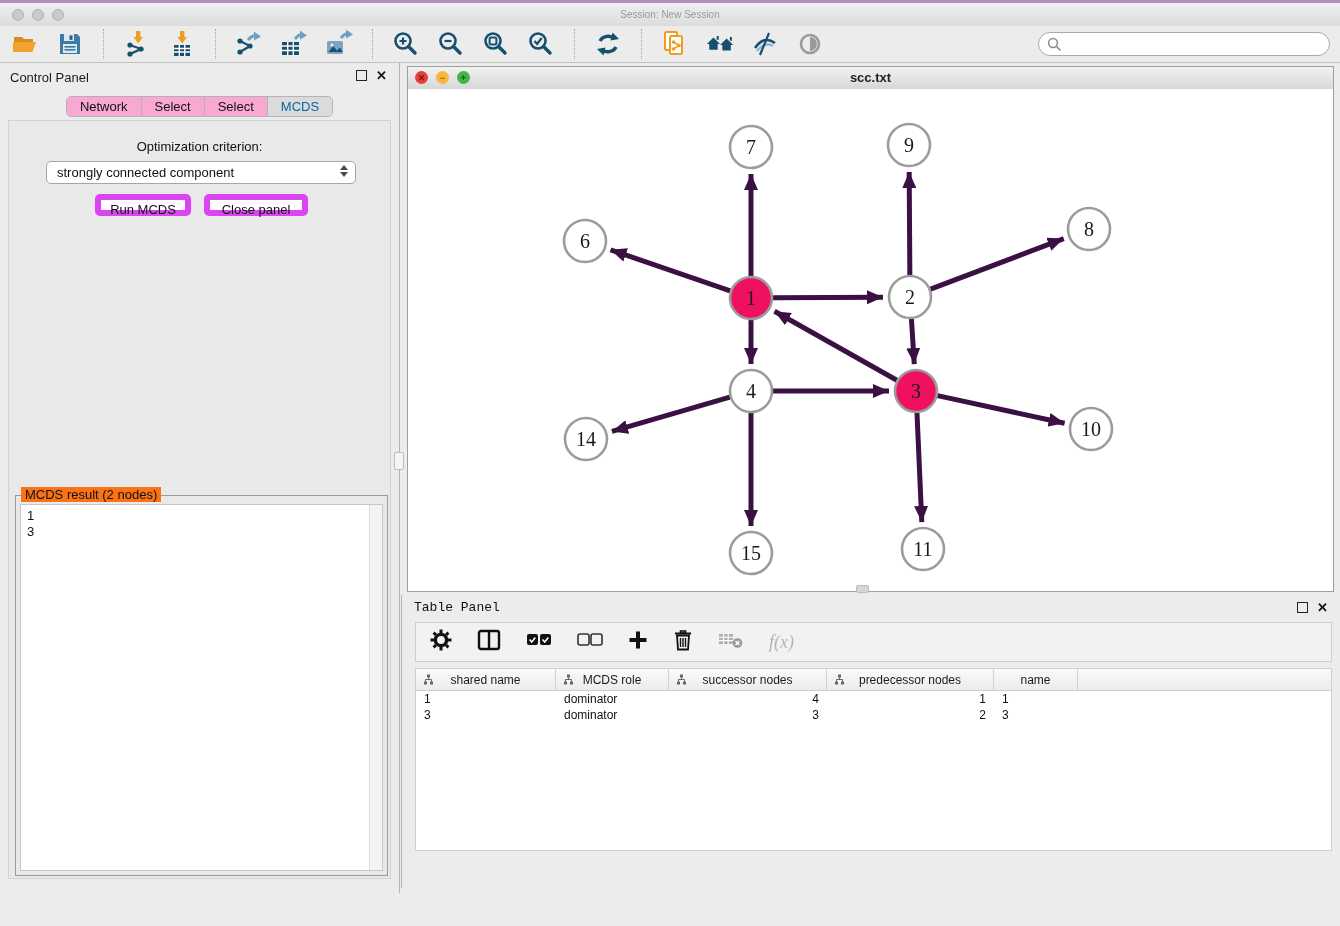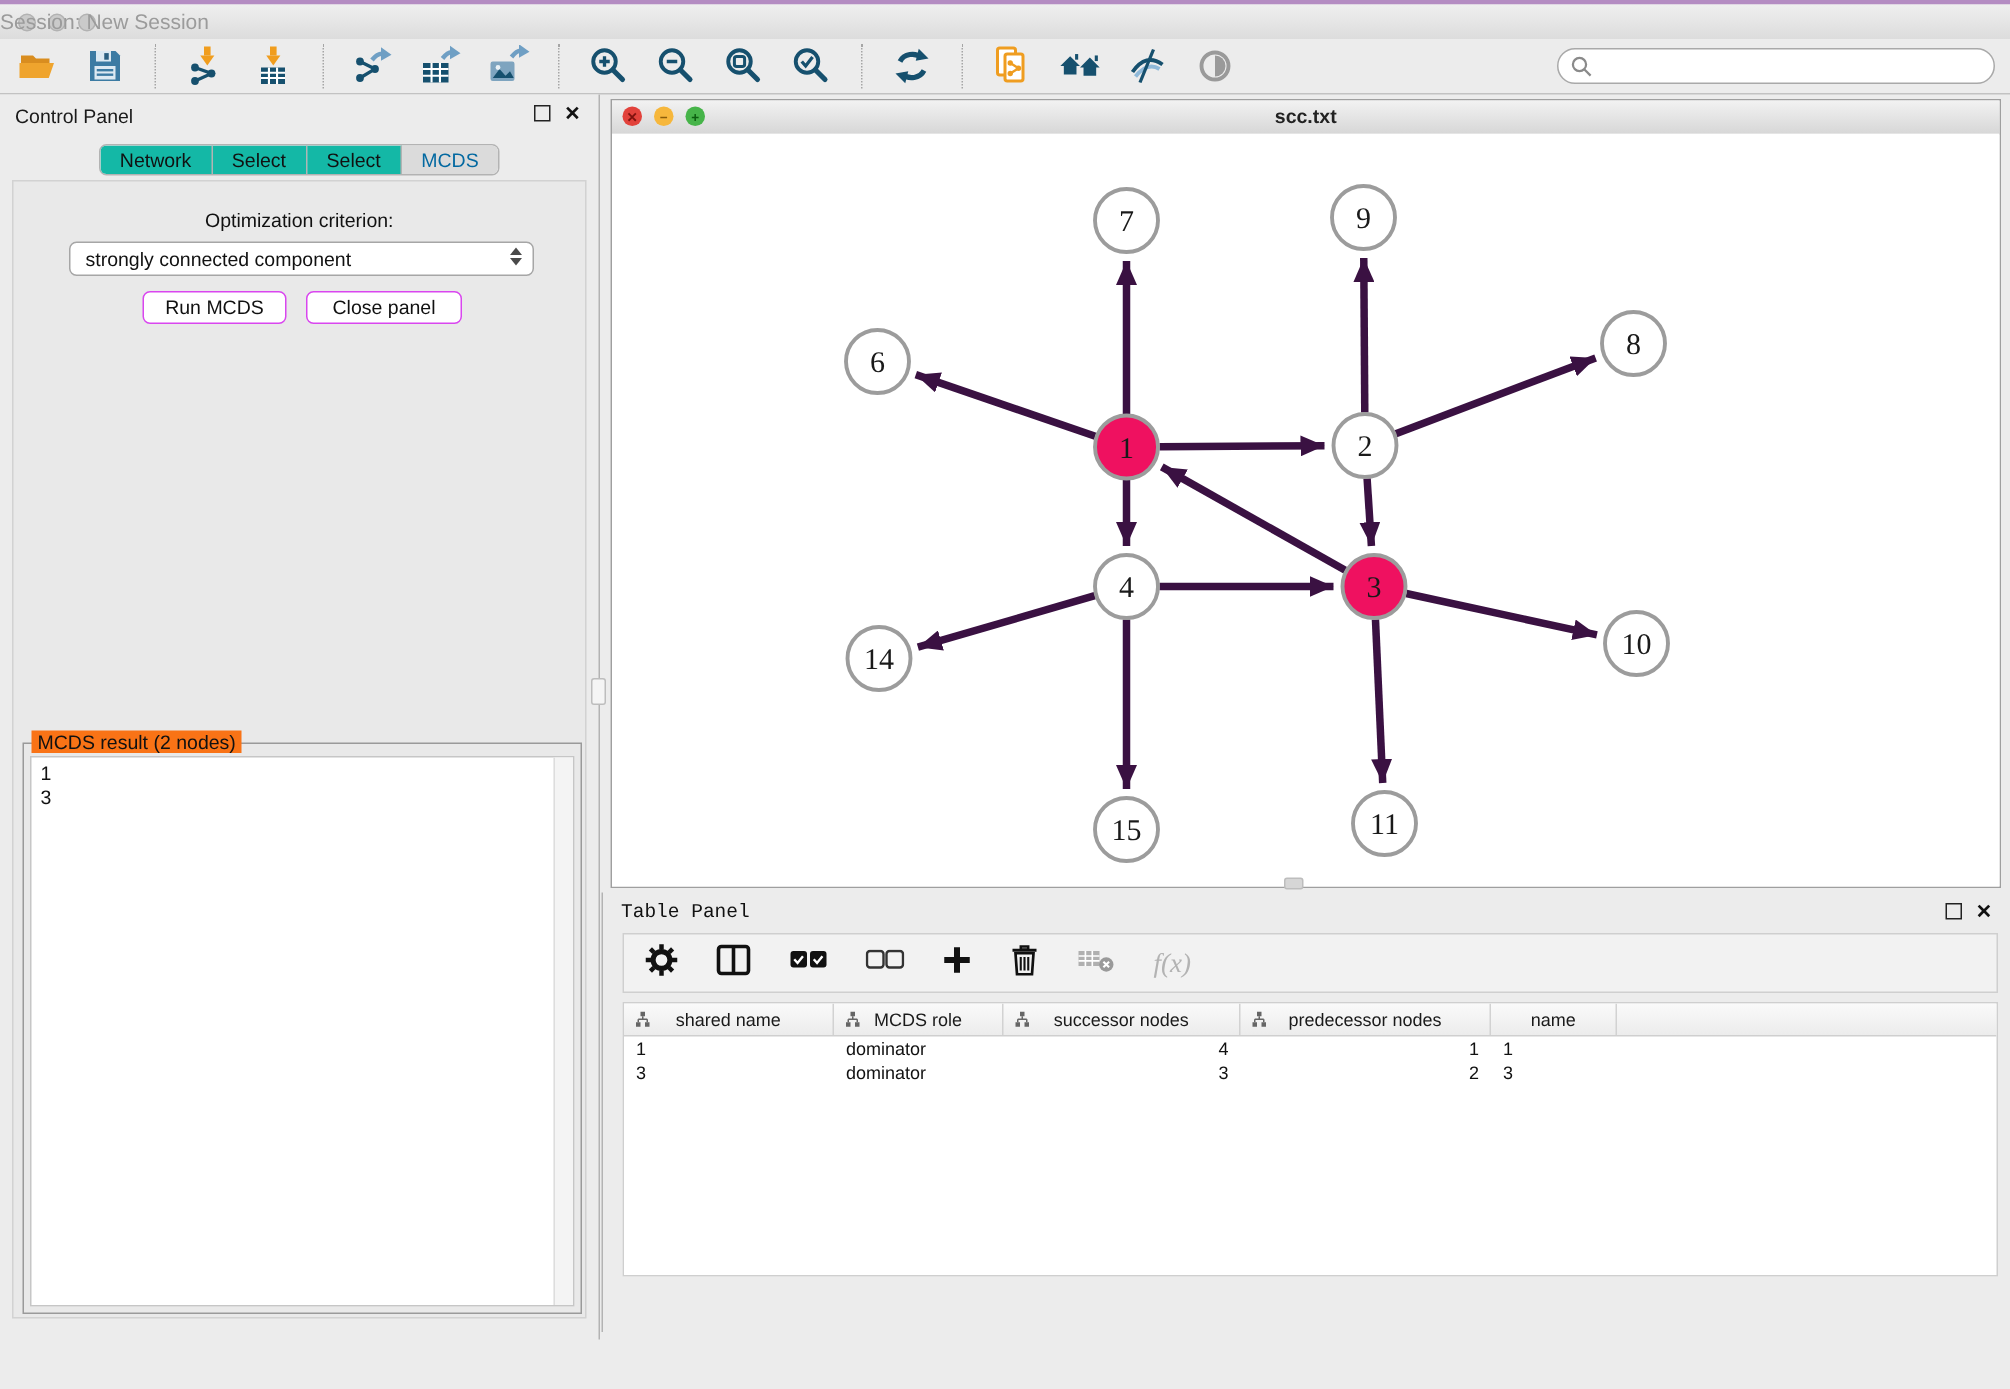--- a/index.html
+++ b/index.html
@@ -2,45 +2,45 @@
 <html><head>
 <meta charset="utf-8">
 <style>
   html,body{margin:0;padding:0;}
   #root{position:relative;width:1340px;height:926px;background:#ececec;font-family:"Liberation Sans",sans-serif;overflow:hidden;color:#111;}
   
   #topstrip{position:absolute;left:0;top:0;width:1340px;height:3px;background:#b48cc2;}
   #titlebar{position:absolute;left:0;top:3px;width:1340px;height:23px;background:linear-gradient(#efefef,#dcdcdc);border-bottom:1px solid #bdbdbd;}
   #titlebar .lights{position:absolute;left:12px;top:6px;display:flex;gap:8px;}
   #titlebar .lightdot{width:12px;height:12px;border-radius:50%;background:#cacaca;border:1px solid #b2b2b2;box-sizing:border-box;}
-  #titlebar .wtitle{position:absolute;left:0;right:0;top:0;height:23px;line-height:23px;font-size:14px;color:#9b9b9b;}
+  #titlebar .wtitle{position:absolute;left:0;right:0;top:0;height:23px;line-height:23px;text-align:center;font-size:10px;color:#9b9b9b;}
   
   #maintoolbar{position:absolute;left:0;top:26px;width:1340px;height:37px;background:#ececec;border-bottom:1px solid #c2c2c2;display:flex;align-items:center;padding-left:10px;box-sizing:border-box;gap:15px;}
   .tbsep{width:0;height:30px;border-left:1px dotted #a5a5a5;margin:0 3px;}
   .tbico{display:flex;align-items:center;justify-content:center;width:30px;height:30px;}
   #searchbox{position:absolute;right:10px;top:6px;width:292px;height:24px;background:#fff;border:1px solid #a9a9a9;border-radius:12px;display:flex;align-items:center;padding-left:8px;box-sizing:border-box;}
   #searchbox input{border:none;outline:none;background:transparent;font-size:13px;width:250px;margin-left:5px;font-family:"Liberation Sans",sans-serif;}
   
   #controlpanel{position:absolute;left:0;top:63px;width:400px;height:830px;background:#ececec;border-right:1px solid #b3b3b3;box-sizing:border-box;}
   #controlpanel .phead{position:absolute;left:10px;top:7px;font-size:13px;color:#1a1a1a;}
   .panelbtns{position:absolute;right:12px;top:6px;display:flex;gap:9px;align-items:center;}
   .floaticon{width:9px;height:9px;border:1.6px solid #222;display:inline-block;}
   .closeicon{font-size:13px;font-weight:bold;color:#111;line-height:13px;}
   .seg{display:inline-flex;border:1px solid #b3b3b3;border-radius:5px;overflow:hidden;background:#fff;}
-  .seg .s{padding:2px 13px;font-size:13px;border-right:1px solid #b3b3b3;background:#14b8a6;color:#111;white-space:nowrap;}
+  .seg .s{padding:2px 13px;font-size:13px;border-right:1px solid #b3b3b3;background:#f9a8d4;color:#111;white-space:nowrap;}
   .seg .s:last-child{border-right:none;}
   .seg .s.active{background:#dbdbdb;color:#0369a1;}
   #cp-tabs{position:absolute;left:0;right:0;top:33px;display:flex;justify-content:center;}
   #cp-content{position:absolute;left:8px;right:8px;top:57px;bottom:14px;background:#e9e9e9;border:1px solid #d2d2d2;}
   #opt-label{position:absolute;left:0;right:0;top:18px;text-align:center;font-size:13px;}
   #opt-dd{position:absolute;left:37px;top:40px;width:310px;height:23px;background:#fff;border:1px solid #a6a6a6;border-radius:5px;font-size:13px;line-height:21px;padding-left:10px;box-sizing:border-box;}
   #opt-dd .stepper{position:absolute;right:7px;top:3px;display:flex;flex-direction:column;gap:2px;}
   .tri-up{width:0;height:0;border-left:4px solid transparent;border-right:4px solid transparent;border-bottom:5px solid #4a4a4a;}
   .tri-down{width:0;height:0;border-left:4px solid transparent;border-right:4px solid transparent;border-top:5px solid #4a4a4a;}
-  .mbtn{position:absolute;background:#fff;border:1px solid #d946ef;border-radius:5px;font-size:13px;height:22px;line-height:20px;text-align:center;box-sizing:border-box;}
+  .mbtn{position:absolute;background:#fff;border:6px solid #d946ef;border-radius:5px;font-size:13px;height:22px;line-height:20px;text-align:center;box-sizing:border-box;}
   #btn-run{left:86px;top:73px;width:96px;}
   #btn-close{left:195px;top:73px;width:104px;}
   #mcds-group{position:absolute;left:6px;top:374px;width:371px;height:379px;border:1px solid #9a9a9a;}
   #mcds-group legend, #mcds-group .legend{position:absolute;top:-9px;left:5px;background:#f97316;padding:0 4px;font-size:13px;}
   #mcds-inner{position:absolute;left:4px;right:4px;top:8px;bottom:4px;background:#fff;border:1px solid #c6c6c6;}
   #mcds-text{position:absolute;left:0;top:0;right:13px;bottom:0;padding:3px 6px;font-size:13px;line-height:16px;white-space:pre;}
   #mcds-vscroll{position:absolute;right:0;top:0;bottom:0;width:12px;background:#f4f4f4;border-left:1px solid #ddd;}
   .vgrip{position:absolute;left:394px;top:452px;width:10px;height:18px;background:#f5f5f5;border:1px solid #bdbdbd;border-radius:2px;box-sizing:border-box;z-index:5;}
   
   #netwin{position:absolute;left:407px;top:66px;width:927px;height:526px;background:#fff;border:1px solid #9f9f9f;box-sizing:border-box;}

